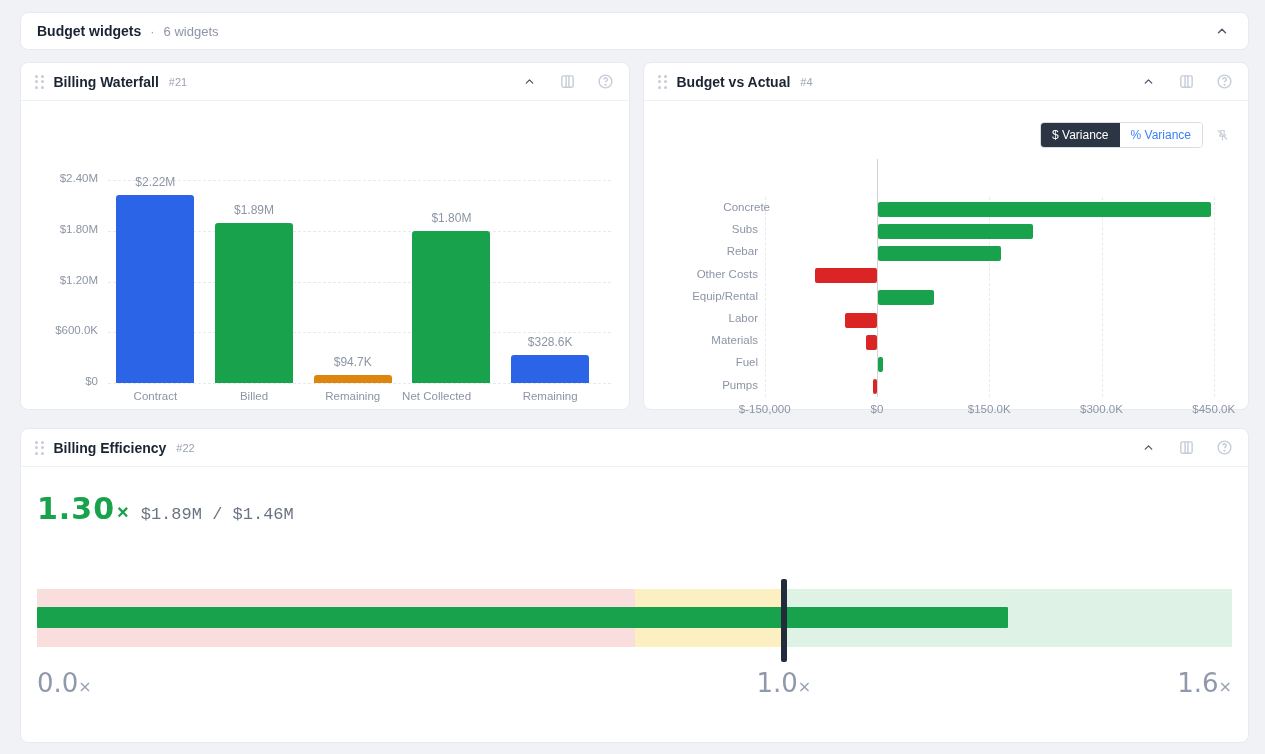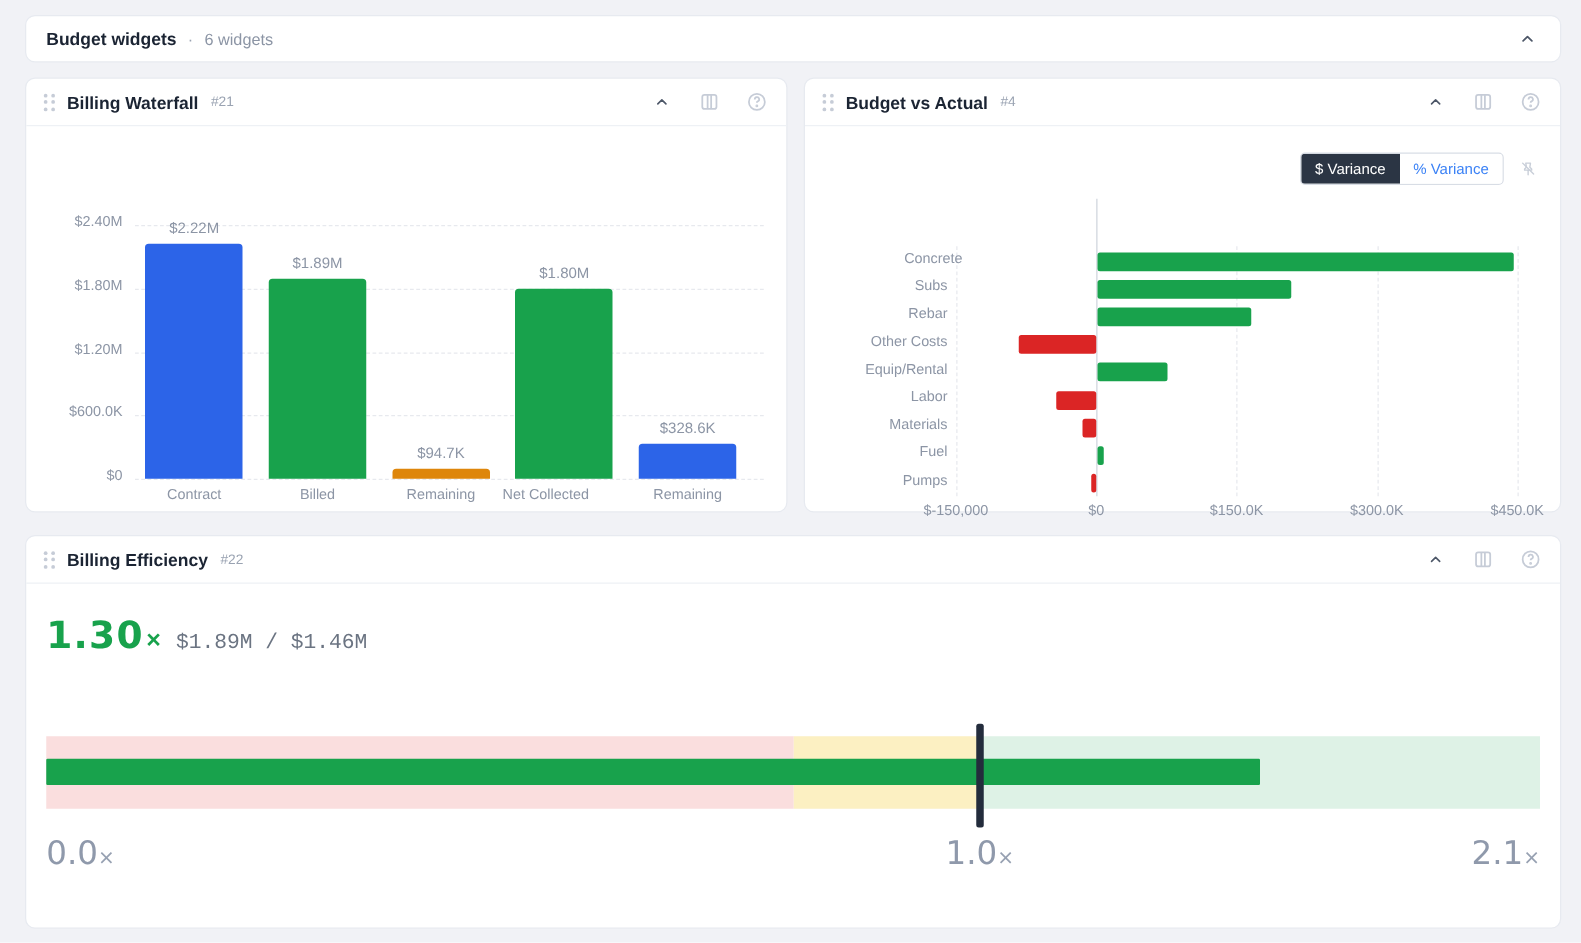--- a/index.html
+++ b/index.html
@@ -255,18 +255,18 @@
         <span class="ratio-detail">$1.89M / $1.46M</span>
       </div>
       <div id="gauge-chart" class="gauge-wrap">
           <div class="gauge-zone" style="left: 0%; width: 50%; background: rgb(250, 222, 222);"></div>
           <div class="gauge-zone" style="left: 50%; width: 12.5%; background: rgb(252, 240, 194);"></div>
           <div class="gauge-zone" style="left: 62.5%; width: 37.5%; background: rgb(222, 242, 230);"></div>
           <div class="gauge-bar" style="left: 0%; width: 81.25%; background: rgb(24, 162, 76);"></div>
           <div class="gauge-marker" style="left: calc(62.5% - 3px);"></div>
           <div class="gauge-label" style="left: 0px;"><span>0.0</span><span class="x">×</span></div>
           <div class="gauge-label" style="left: 62.5%; transform: translateX(-50%);"><span>1.0</span><span class="x">×</span></div>
-          <div class="gauge-label" style="right: 0px;"><span>2.1</span><span class="x">×</span></div>
+          <div class="gauge-label" style="right: 0px;"><span>1.6</span><span class="x">×</span></div>
         </div>
     </div>
   </div>
 
 </div>
 
 </body></html>

